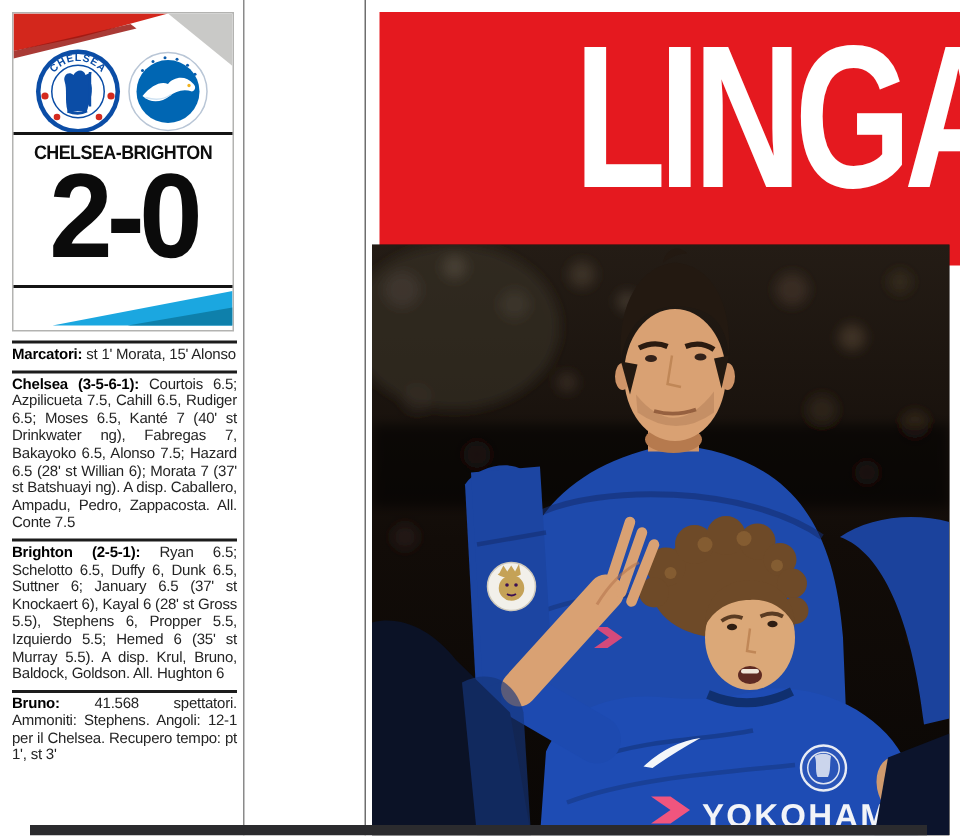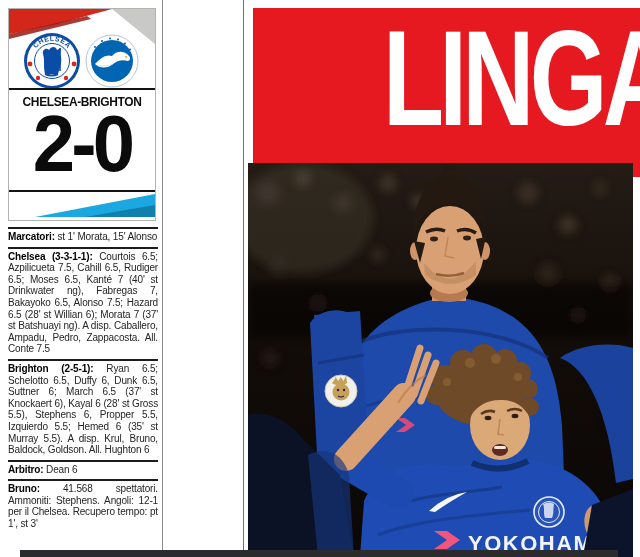--- a/index.html
+++ b/index.html
@@ -126,23 +126,22 @@
   <div class="card-line" id="card-line-2"></div>
 
   <svg class="card-deco-bottom" width="146" height="27" viewBox="0 0 146 27">
     <polygon points="26,25 146,2 146,25" fill="#1ba7e0"></polygon>
     <polygon points="76,25 146,13 146,25" fill="#0e80ab"></polygon>
   </svg>
 </div>
 
 <div class="report">
   <p class="section"><b>Marcatori:</b><span> st 1' Morata, 15' Alonso</span></p>
-  <p class="section"><b>Chelsea (3-3-1-1):</b><span> Courtois 6.5; Azpilicueta 7.5, Cahill 6.5, Rudiger 6.5; Moses 6.5, Kanté 7 (40' st Drinkwater ng), Fabregas 7, Bakayoko 6.5, Alonso 7.5; Hazard 6.5 (28' st Willian 6); Morata 7 (37' st Batshuayi ng). A disp. Caballero, Ampadu, Pedro, Zappacosta. All. Conte 7.5</span></p>
-  <p class="section"><b>Brighton (2-5-1):</b><span> Ryan 6.5; Schelotto 6.5, Duffy 6, Dunk 6.5, Suttner 6; March 6.5 (37' st Knockaert 6), Kayal 6 (28' st Gross 5.5), Stephens 6, Propper 5.5, Izquierdo 5.5; Hemed 6 (35' st Murray 5.5). A disp. Krul, Bruno, Baldock, Goldson. All. Hughton 6</span></p>
-  <p class="section"><b>Arbitro:</b><span> Dean 6</span></p>
+  <p class="section"><b>Chelsea (3-5-6-1):</b><span> Courtois 6.5; Azpilicueta 7.5, Cahill 6.5, Rudiger 6.5; Moses 6.5, Kanté 7 (40' st Drinkwater ng), Fabregas 7, Bakayoko 6.5, Alonso 7.5; Hazard 6.5 (28' st Willian 6); Morata 7 (37' st Batshuayi ng). A disp. Caballero, Ampadu, Pedro, Zappacosta. All. Conte 7.5</span></p>
+  <p class="section"><b>Brighton (2-5-1):</b><span> Ryan 6.5; Schelotto 6.5, Duffy 6, Dunk 6.5, Suttner 6; January 6.5 (37' st Knockaert 6), Kayal 6 (28' st Gross 5.5), Stephens 6, Propper 5.5, Izquierdo 5.5; Hemed 6 (35' st Murray 5.5). A disp. Krul, Bruno, Baldock, Goldson. All. Hughton 6</span></p>
   <p class="section"><b>Bruno:</b><span> 41.568 spettatori. Ammoniti: Stephens. Angoli: 12-1 per il Chelsea. Recupero tempo: pt 1', st 3'</span></p>
 </div>
 
 <div class="banner">
   <div class="banner-text">LINGA</div>
 </div>
 
 <div class="photo">
   <svg width="385" height="394" viewBox="0 0 385 394">
     <defs>

